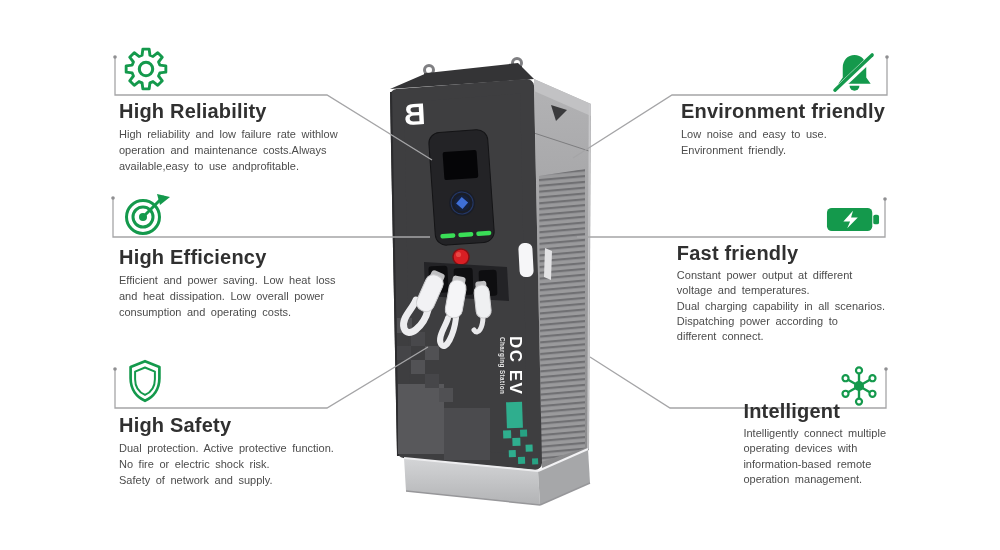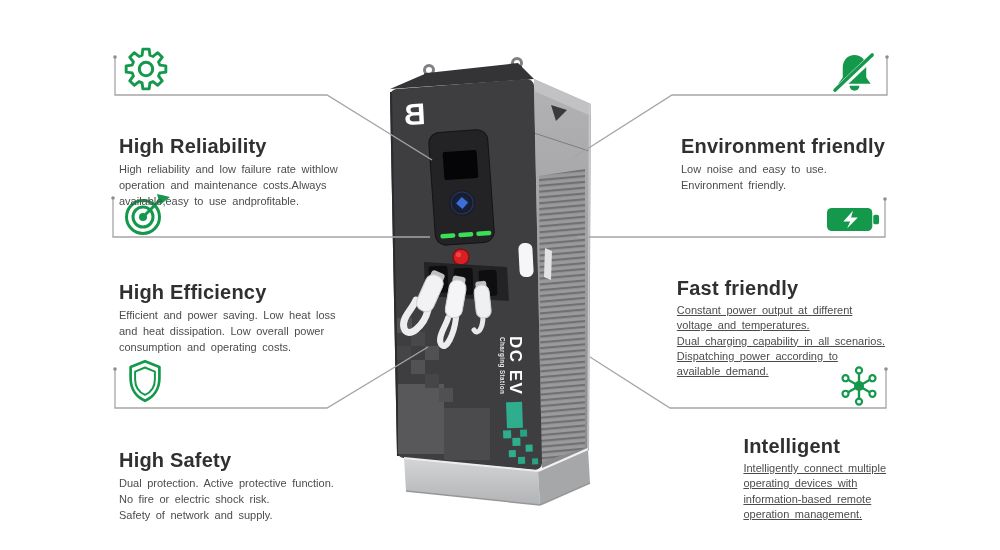--- a/index.html
+++ b/index.html
@@ -1,23 +1,23 @@
 <!DOCTYPE html>
 <html><head>
 <meta charset="utf-8">
 <style>
   html,body{margin:0;padding:0;background:#ffffff;}
   .canvas{position:relative;width:1000px;height:550px;background:#ffffff;overflow:hidden;
           font-family:"Liberation Sans", sans-serif;}
   .art{position:absolute;left:0;top:0;}
-  .feature{position:absolute;margin-top:35px;}
+  .feature{position:absolute;}
   .feature.right{}
   .f-title{font-size:20px;font-weight:bold;color:#303030;line-height:20px;letter-spacing:.2px;}
   .f-body{margin-top:5px;font-size:11px;color:#4c4c4c;line-height:16px;word-spacing:2.5px;white-space:nowrap;}
-  .f-body.tight{line-height:15.3px;text-decoration:underline;}
+  .f-body.tight{line-height:15.3px;}
   .icon{position:absolute;}
   svg{font-family:"Liberation Sans", sans-serif;}
 </style>
 </head>
 <body>
 
 <div class="canvas">
 
   <svg class="art" width="1000" height="550" viewBox="0 0 1000 550">
     <defs>
@@ -249,21 +249,21 @@
       <div>Environment friendly.</div>
     </div>
   </div>
   <div class="feature right" style="right:115px;top:243px">
     <div class="f-title">Fast friendly</div>
     <div class="f-body tight">
       <div>Constant power output at different</div>
       <div>voltage and temperatures.</div>
       <div>Dual charging capability in all scenarios.</div>
       <div>Dispatching power according to</div>
-      <div>available demand.</div>
+      <div>different connect.</div>
     </div>
   </div>
   <div class="feature right" style="right:114px;top:401px">
     <div class="f-title">Intelligent</div>
     <div class="f-body tight">
       <div>Intelligently connect multiple</div>
       <div>operating devices with</div>
       <div>information-based remote</div>
       <div>operation management.</div>
     </div>

